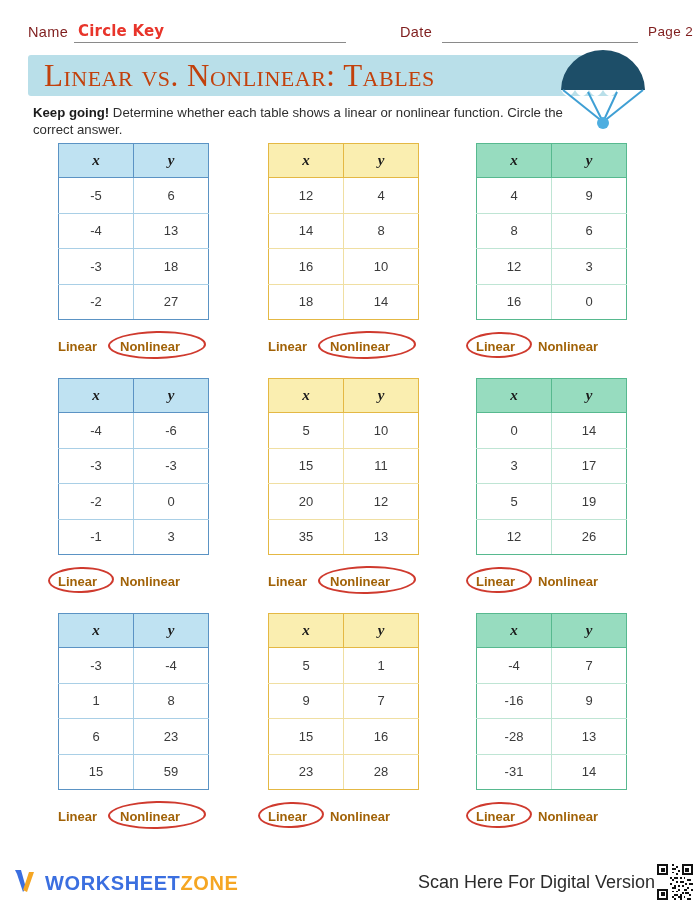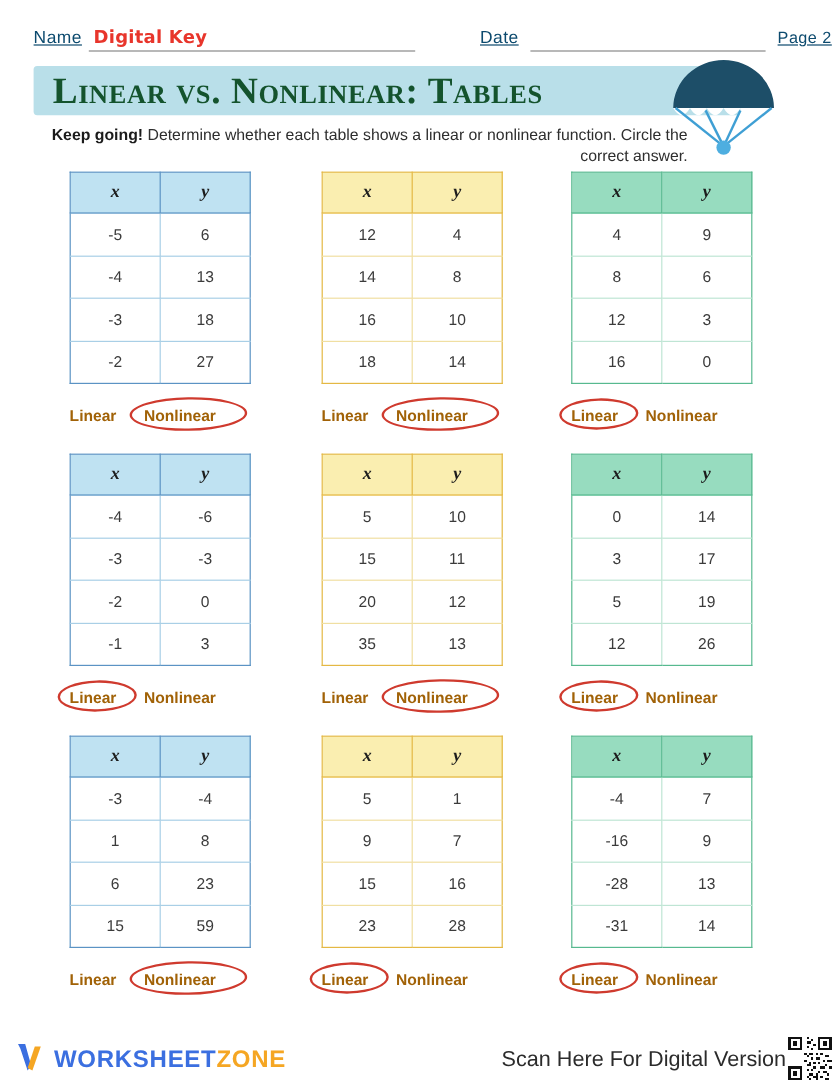--- a/index.html
+++ b/index.html
@@ -20,23 +20,22 @@
   .meta-row {
     position: absolute;
     top: 22px;
     left: 0;
     width: 700px;
     height: 24px;
   }
   .meta-label {
     position: absolute;
     font-size: 14.5px;
-    color: #0c4a6e;
+    color: #7f1d1d;
     letter-spacing: .4px;
-    text-decoration: underline;
   }
   .name-label { left: 28px; top: 2px; }
   .date-label { left: 400px; top: 2px; }
   .page-label { left: 648px; top: 2px; font-size: 13.5px; }
 
   .rule {
     position: absolute;
     height: 1px;
     background: #8a8a8a;
   }
@@ -64,23 +63,23 @@
     background: #b9dfe9;
     border-radius: 3px;
   }
   .banner-title {
     position: absolute;
     left: 44px;
     top: 58px;
     width: 560px;
     height: 36px;
     font-family: "Liberation Serif", serif;
-    font-weight: bold;
+    font-weight: normal;
     font-size: 31px;
-    color: #14532d;
+    color: #c2410c;
     font-variant: small-caps;
     letter-spacing: .5px;
     line-height: 36px;
     white-space: nowrap;
   }
 
   
   .parachute {
     position: absolute;
     left: 555px;
@@ -91,21 +90,20 @@
 
   
   .instructions {
     position: absolute;
     left: 33px;
     top: 104px;
     width: 540px;
     font-size: 13.2px;
     line-height: 17px;
     color: #2e2e2e;
-    text-align: right;
   }
   .instructions b { font-weight: bold; color: #1b1b1b; }
 
   
   .grid {
     position: absolute;
     left: 0;
     top: 143px;
     width: 700px;
   }
@@ -225,21 +223,21 @@
     width: 40px;
     height: 40px;
     background: #ffffff;
   }
 </style>
 </head>
 <body>
 
 <div class="meta-row">
   <span class="meta-label name-label">Name</span>
-  <span class="answer-key">Digital Key</span>
+  <span class="answer-key">Circle Key</span>
   <span class="rule name-rule"></span>
   <span class="meta-label date-label">Date</span>
   <span class="rule date-rule"></span>
   <span class="meta-label page-label">Page 2</span>
 </div>
 
 <div class="banner"></div>
 <div class="banner-title">Linear vs. Nonlinear: Tables</div>
 
 <svg class="parachute" viewBox="0 0 96 82" aria-hidden="true">

